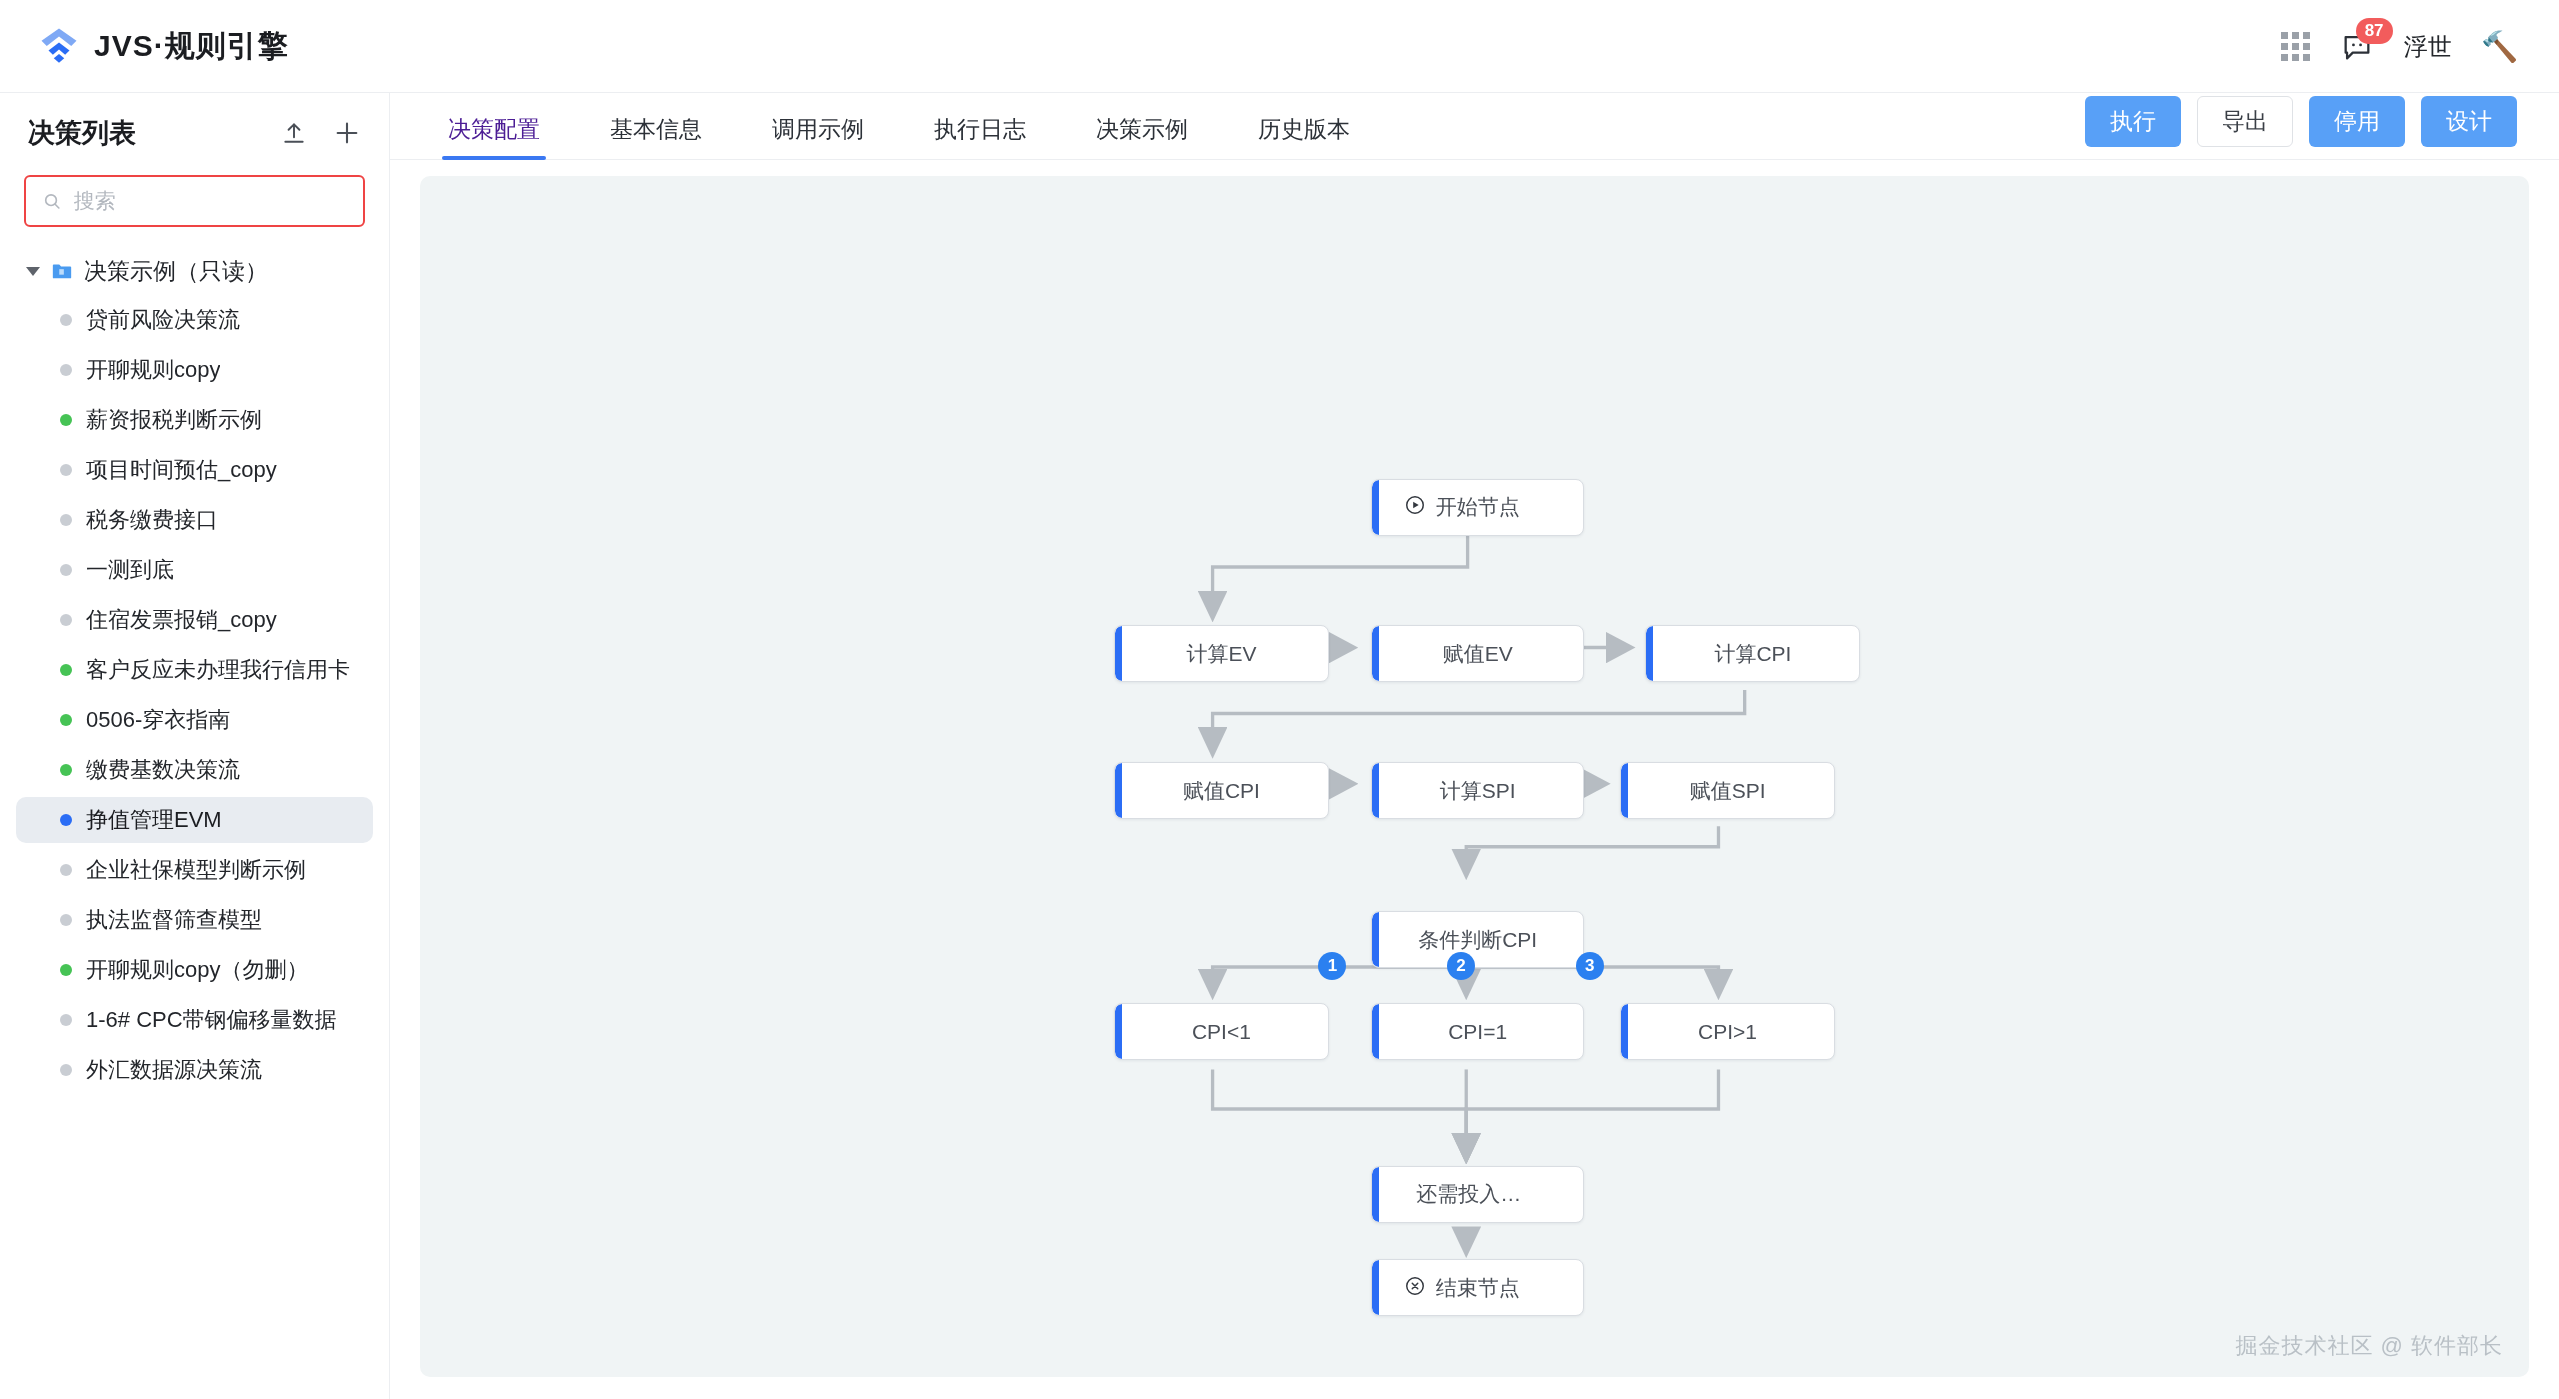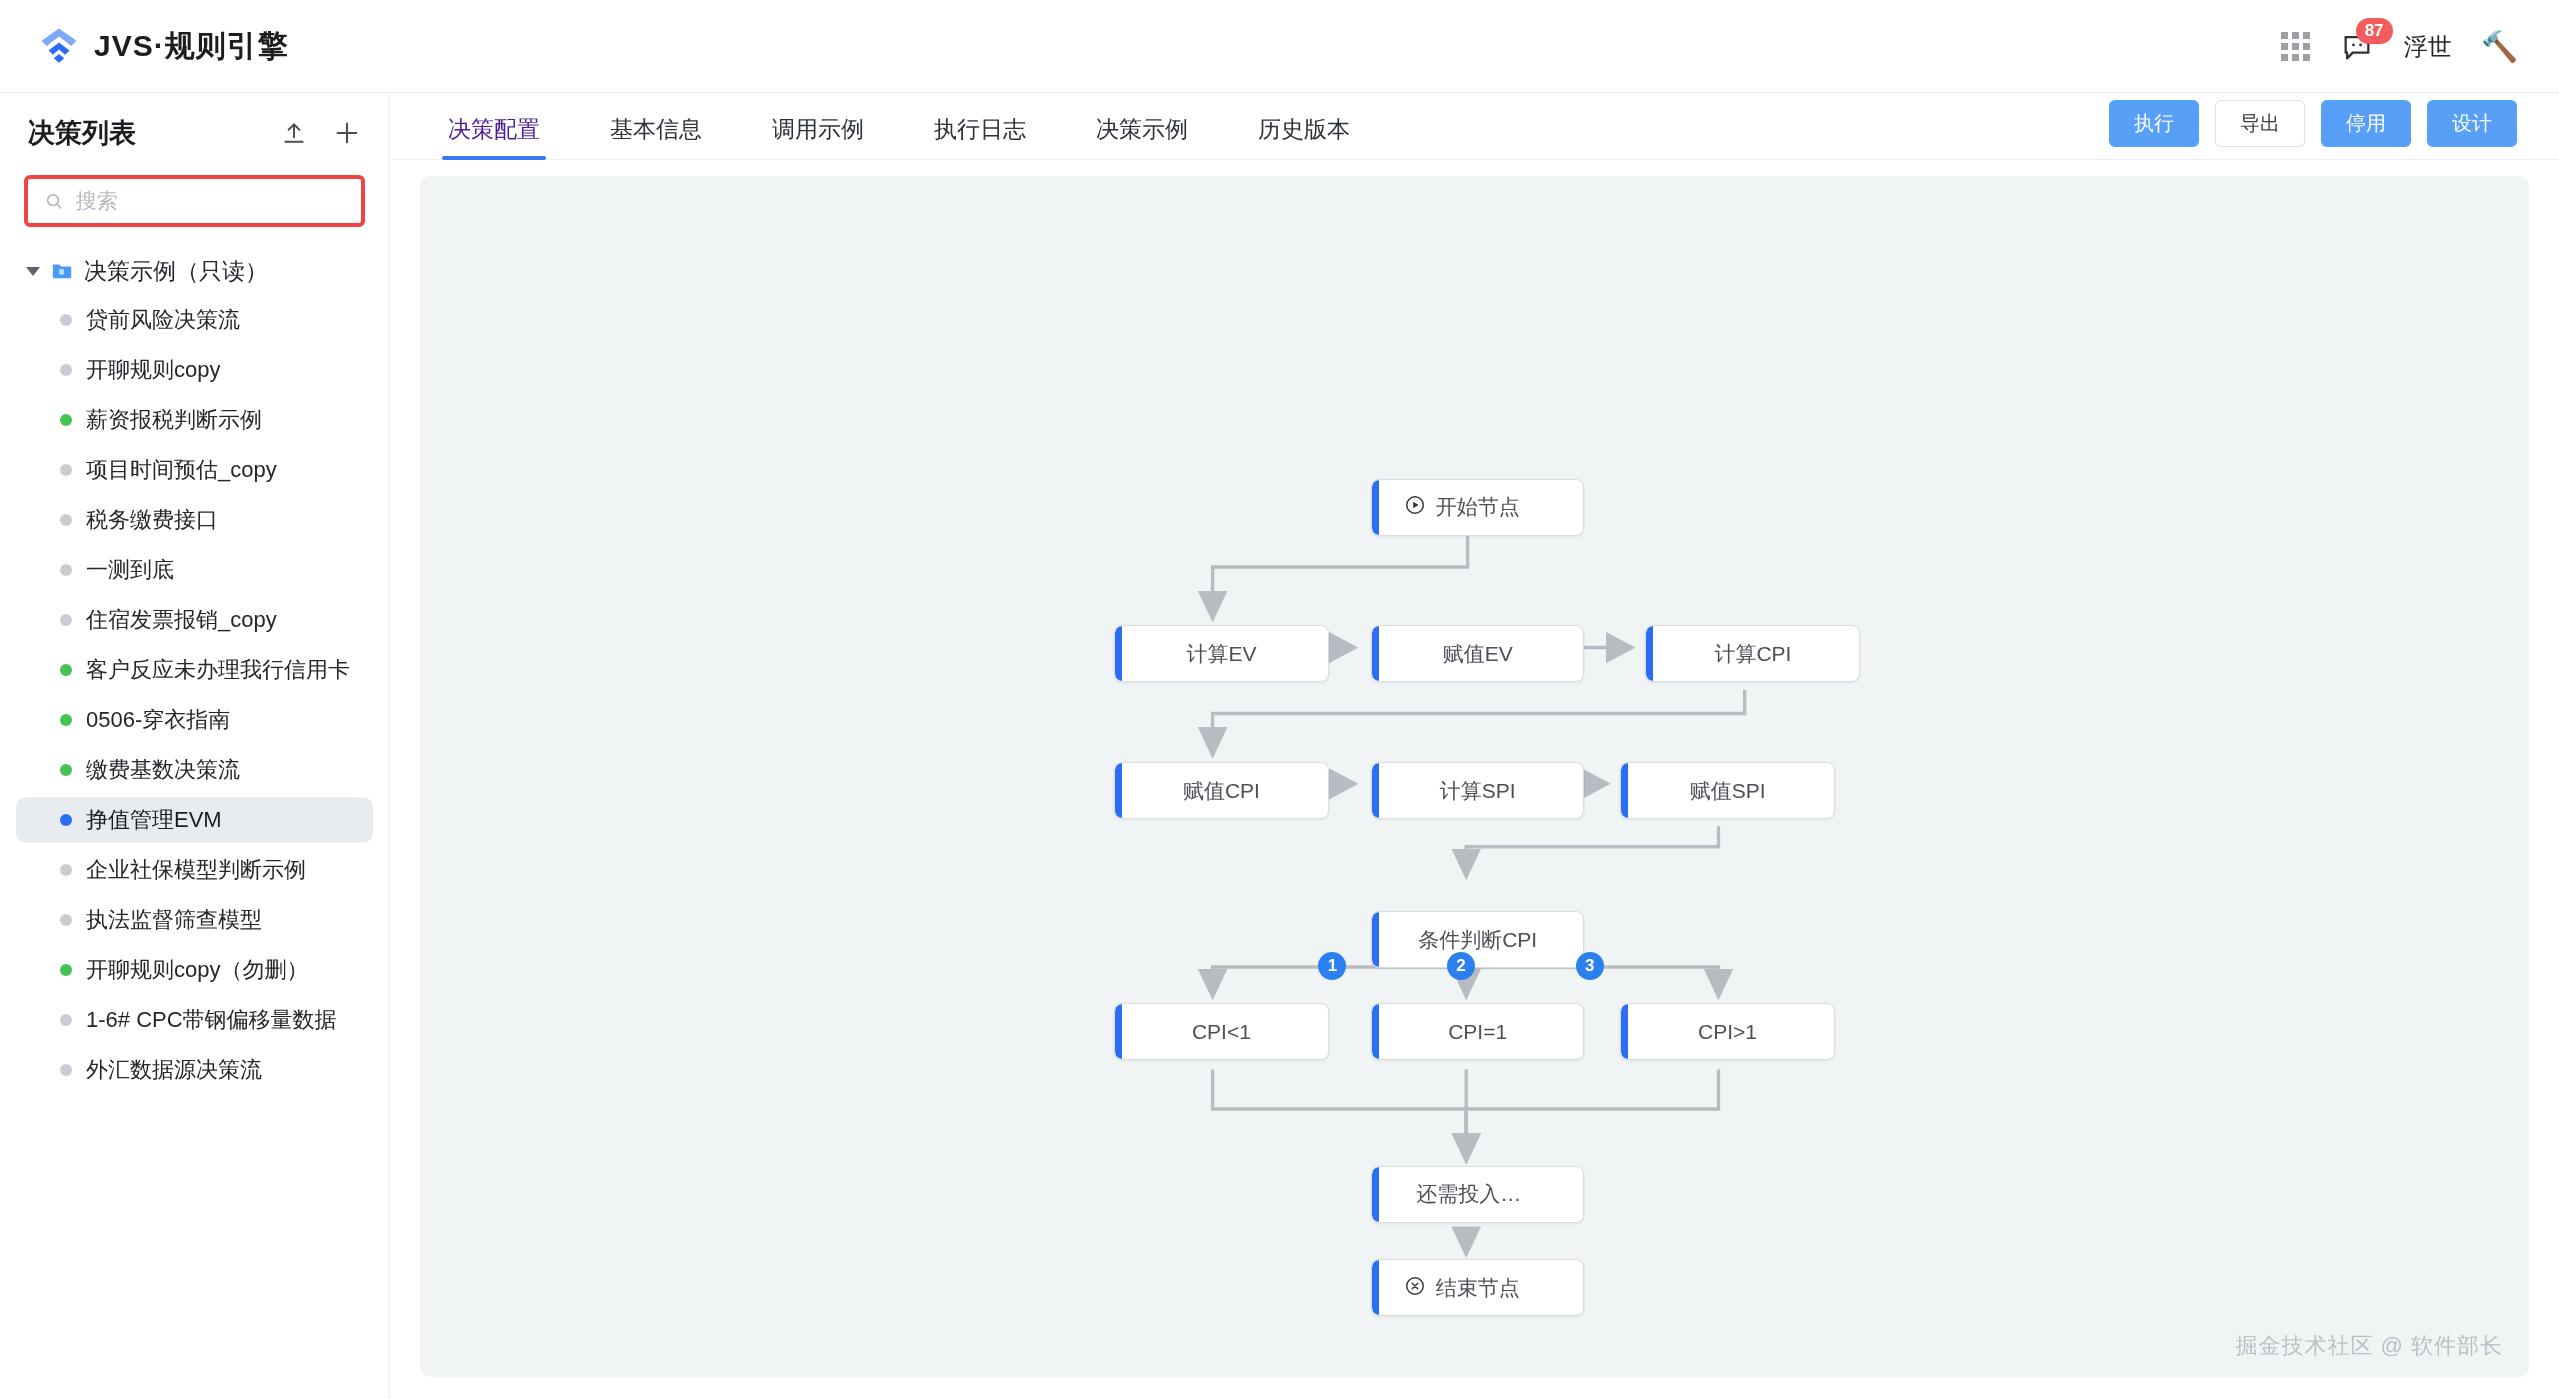--- a/index.html
+++ b/index.html
@@ -78,21 +78,21 @@
   }
   .sb-head {
     display: flex; align-items: center;
     padding: 22px 28px 10px 28px;
   }
   .sb-title { font-size: 27px; font-weight: 700; color: #1b1d21; }
   .sb-actions { margin-left: auto; display: flex; align-items: center; gap: 26px; }
   .sb-ico { cursor: pointer; color: #4a4f57; display:block; }
   .sb-search {
     margin: 14px 24px 0 24px;
-    height: 52px; border: 4px solid #ef4444; border-radius: 6px;
+    height: 52px; border: 2px solid #ef4444; border-radius: 6px;
     display: flex; align-items: center; padding: 0 16px; gap: 12px;
     cursor: text;
   }
   .sb-search input {
     border: none; outline: none; font-size: 21px; color: #3a3f46;
     background: transparent; width: 100%;
     font-family: inherit;
   }
   .sb-search input::placeholder { color: #b3b8bf; }
 
@@ -133,21 +133,21 @@
   .tab.active { color: #4c1d95; text-align: center; }
   .tab.active::after {
     content: ""; position: absolute; left: 16px; right: 16px; bottom: -1px;
     height: 4px; background: #3a78f2; border-radius: 2px;
   }
   .tabbar-actions {
     position: absolute; right: 42px; bottom: 12px;
     display: flex; align-items: center; gap: 16px;
   }
   .btn {
-    font-size: 20px; border-radius: 6px; padding: 9px 24px;
+    font-size: 23px; border-radius: 6px; padding: 9px 24px;
     cursor: pointer; white-space: nowrap; font-family: inherit;
     border: 1px solid transparent;
   }
   .btn.primary { background: #58a0f7; color: #fff; }
   .btn.ghost { background: #fff; color: #3a3f46; border-color: #dfe2e6; }
 
   
   .canvas-pad { flex: 1; padding: 16px 30px 22px 30px; overflow: hidden; }
   .canvas {
     width: 100%; height: 100%;

